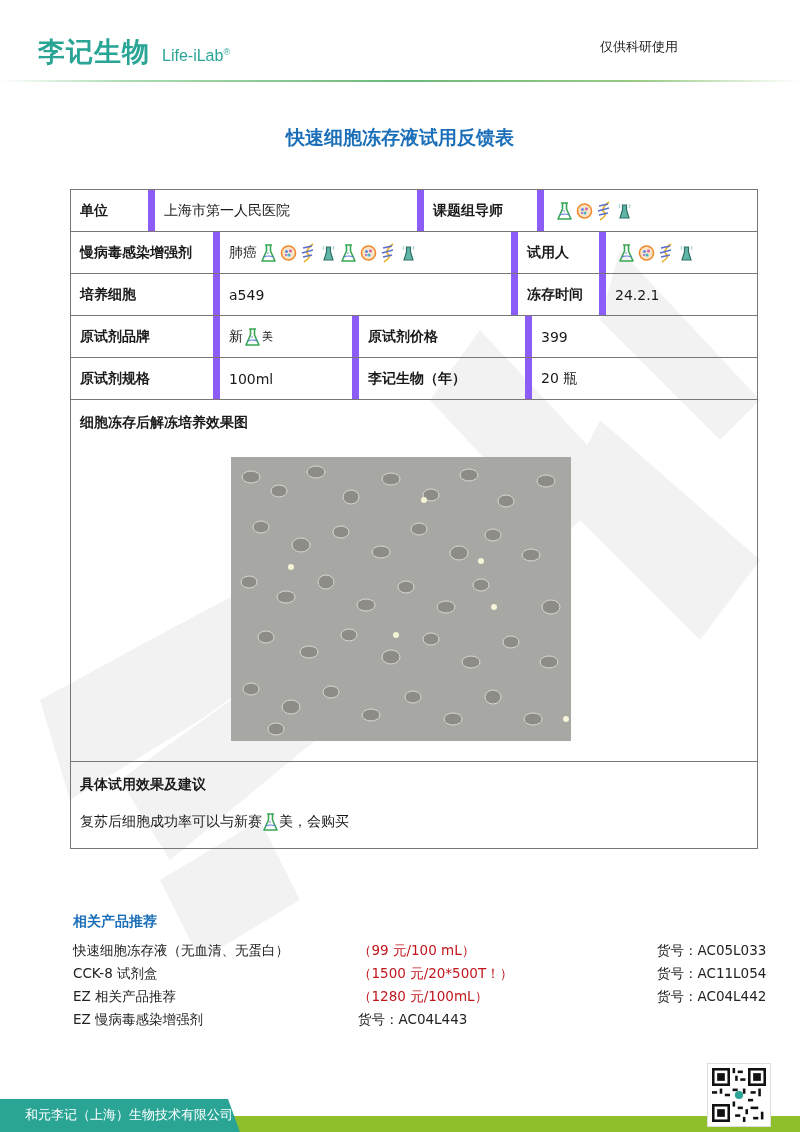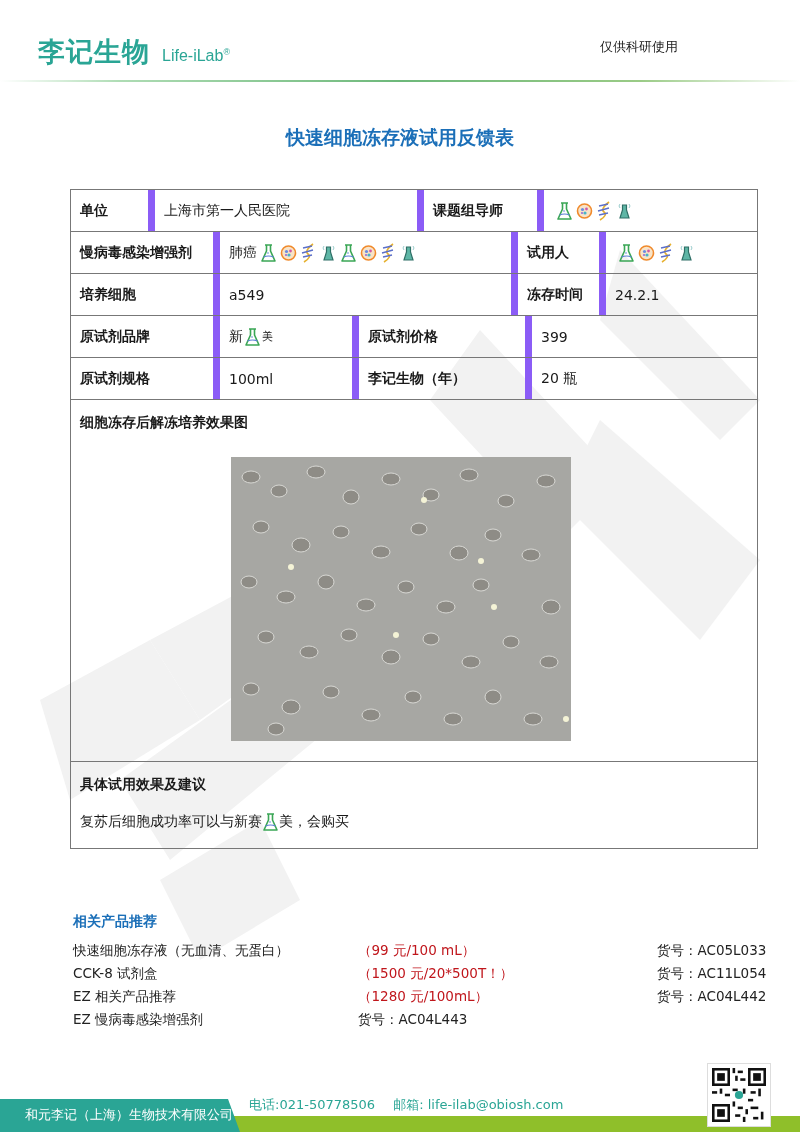--- a/index.html
+++ b/index.html
@@ -305,24 +305,20 @@
   <div class="prod-row">
     <span class="prod-name">EZ  慢病毒感染增强剂</span>
     <span class="prod-code">货号：AC04L443</span>
   </div>
 </div>
 
 <div class="footer">
   <div class="footer-green"></div>
   <div class="footer-teal"></div>
   <div class="footer-company">和元李记（上海）生物技术有限公司</div>
-  <div class="footer-contact">
-    <span>电话:021-50778506</span>
-    <span>邮箱: life-ilab@obiosh.com</span>
-  </div>
 </div>
 <div class="qr">
   <svg width="54" height="54" viewBox="0 0 21 21">
     <rect width="21" height="21" fill="#fff"></rect>
     <g fill="#111">
       <rect x="0" y="0" width="7" height="7"></rect>
         <rect x="1" y="1" width="5" height="5" fill="#fff"></rect>
         <rect x="2" y="2" width="3" height="3"></rect>
       <rect x="14" y="0" width="7" height="7"></rect>
         <rect x="15" y="1" width="5" height="5" fill="#fff"></rect>

